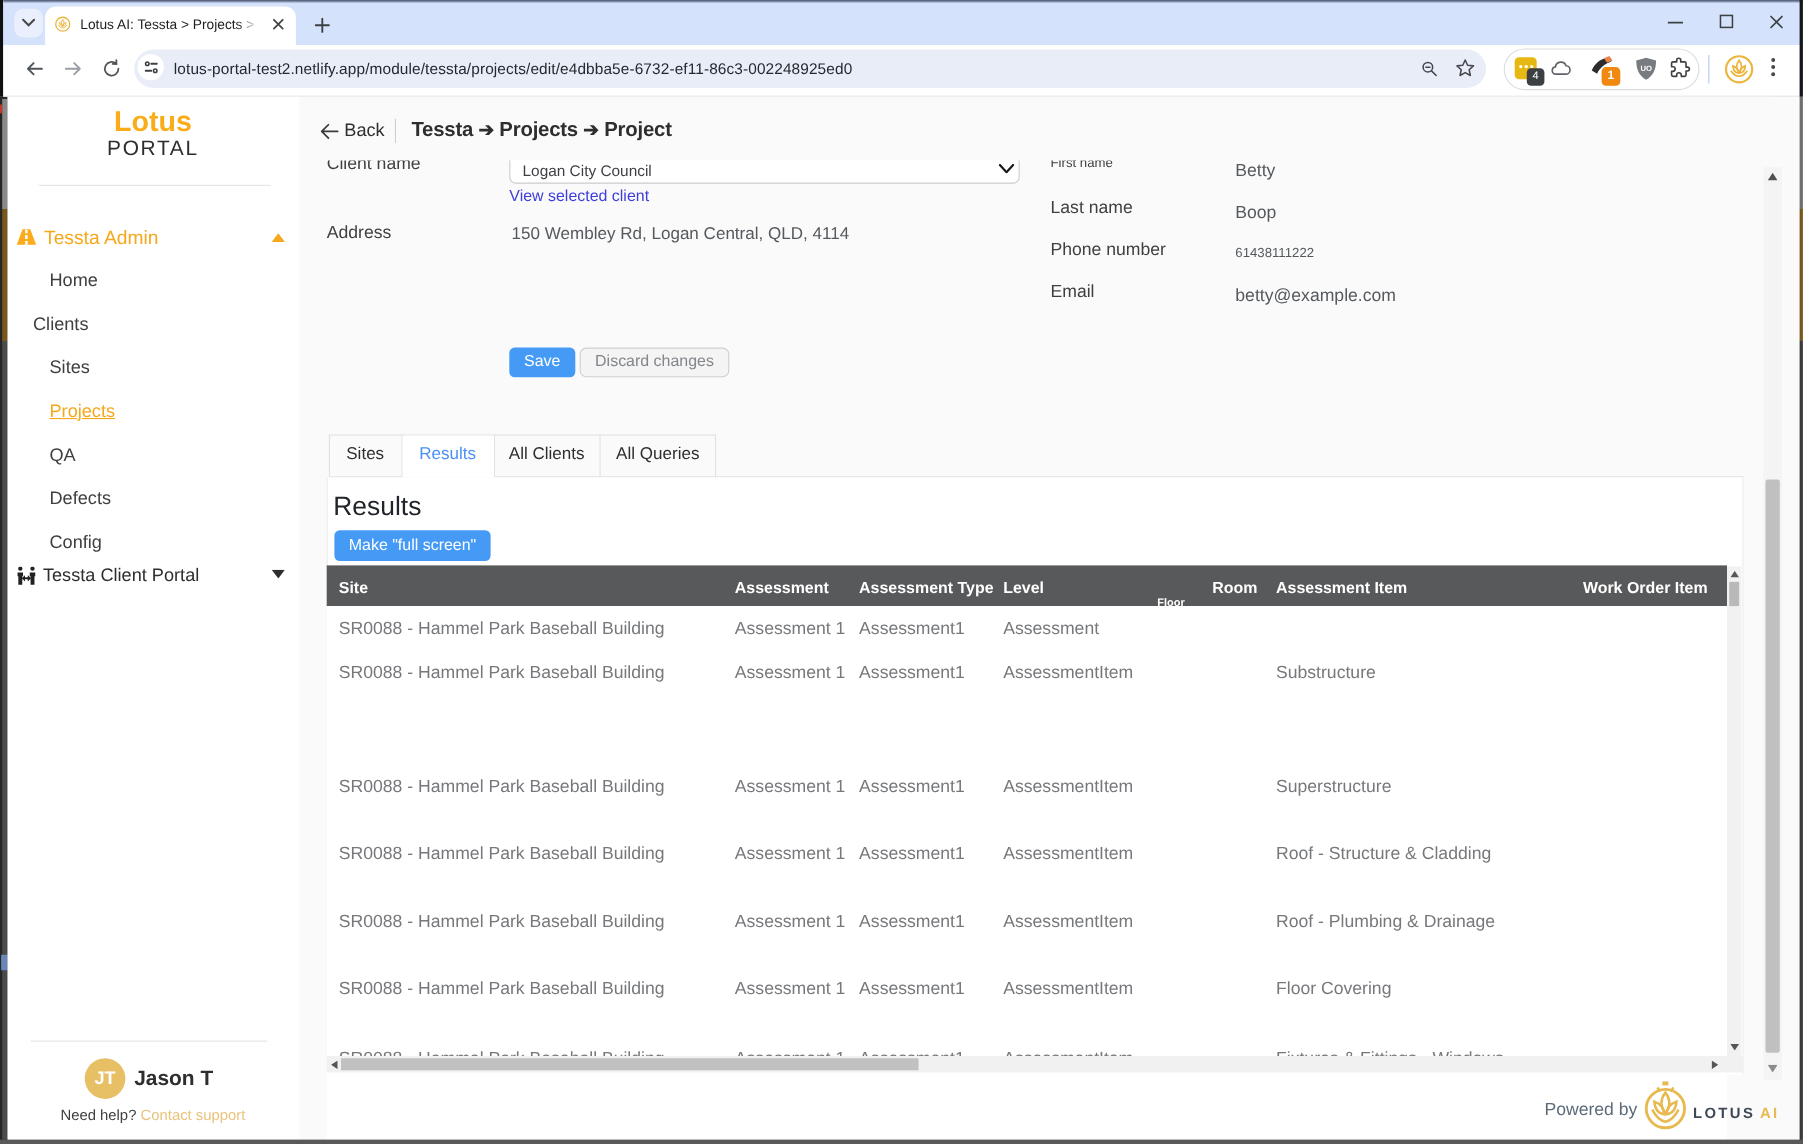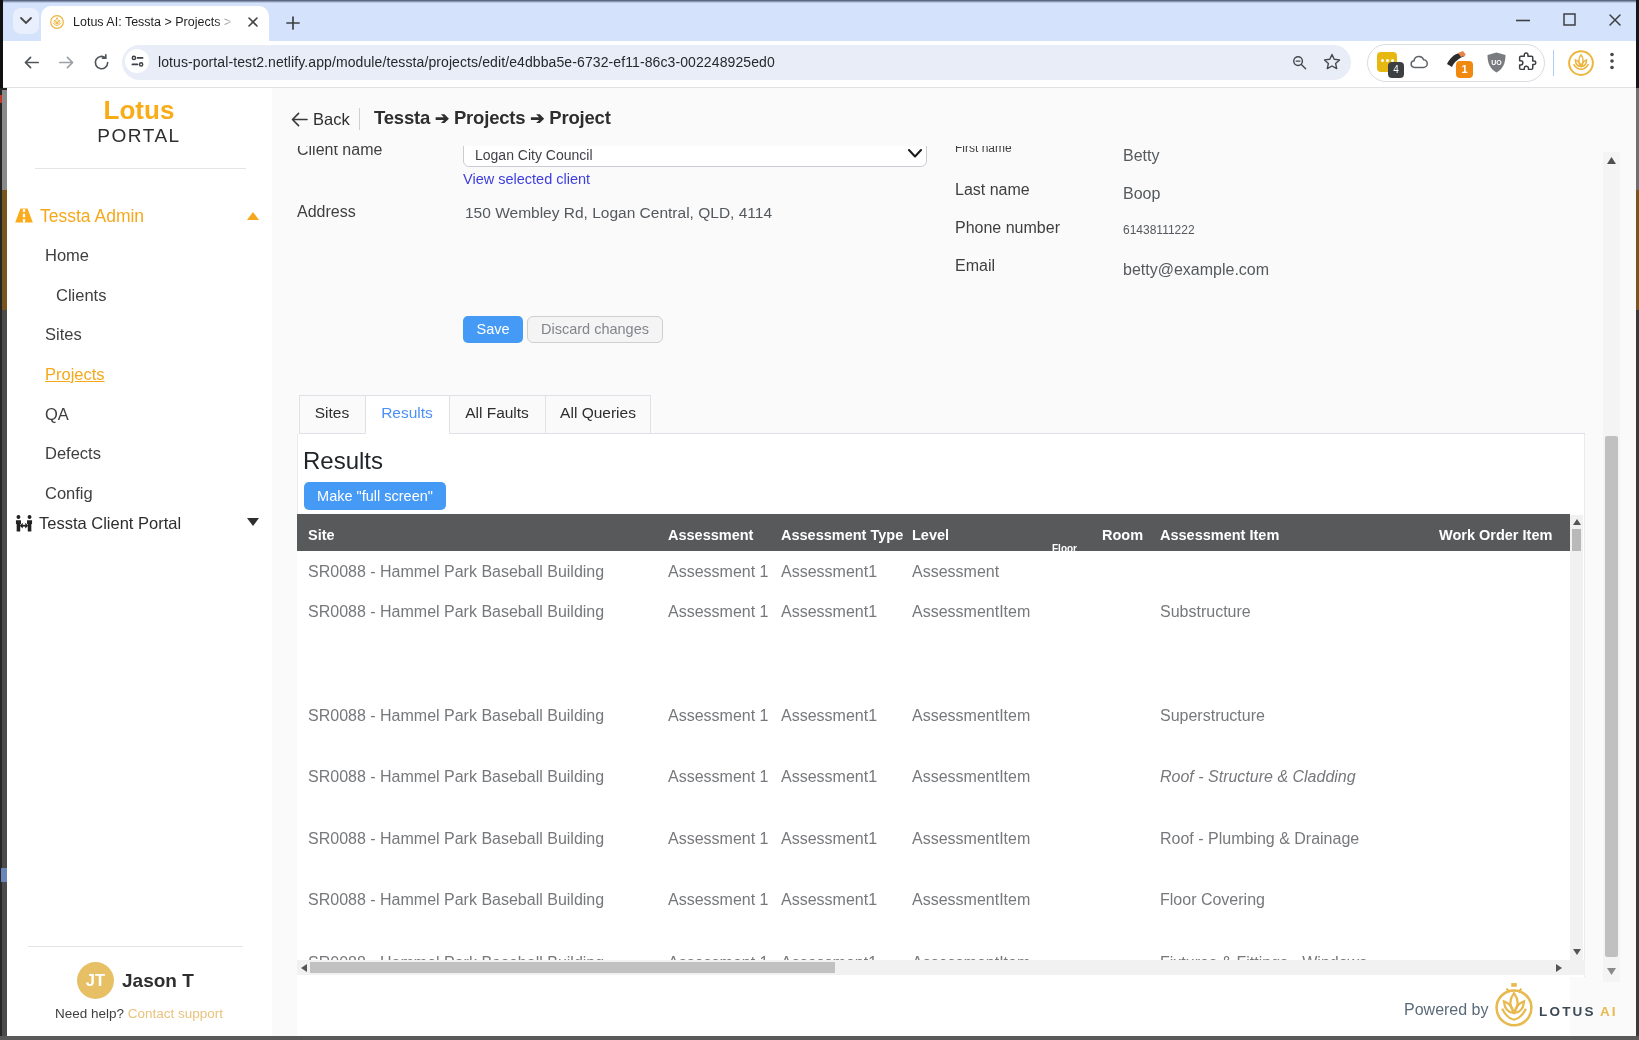--- a/index.html
+++ b/index.html
@@ -137,21 +137,21 @@
 <svg class="abs" style="left:15px;top:208px;" width="18" height="15" viewBox="0 0 20 17">
     <path d="M6 0.5 L14 0.5 L20 16.5 L0 16.5 Z" fill="#fbab1b"></path>
     <path d="M10 1 L10 4.5 M10 6.5 L10 10.5 M10 12.5 L10 16.5" stroke="#fff" stroke-width="2.6"></path>
   </svg>
 <div class="abs" style="left:40px;top:206px;font-size:17.5px;color:#f5a81c;">Tessta Admin</div>
 <svg class="abs" style="left:247px;top:212px;" width="12" height="8" viewBox="0 0 12 8">
     <path d="M6 0 L12 8 L0 8 Z" fill="#f5a81c"></path>
   </svg>
 
 <div class="abs" style="left:45px;top:246px;font-size:16.5px;color:#3f3f3f;">Home</div>
-<div class="abs" style="left:56px;top:286px;font-size:16.5px;color:#3f3f3f;">Clients</div>
+<div class="abs" style="left:30px;top:286px;font-size:16.5px;color:#3f3f3f;">Clients</div>
 <div class="abs" style="left:45px;top:325px;font-size:16.5px;color:#3f3f3f;">Sites</div>
 <div class="abs" style="left:45px;top:365px;font-size:16.5px;color:#f5a81c;text-decoration:underline;">Projects</div>
 <div class="abs" style="left:45px;top:405px;font-size:16.5px;color:#3f3f3f;">QA</div>
 <div class="abs" style="left:45px;top:444px;font-size:16.5px;color:#3f3f3f;">Defects</div>
 <div class="abs" style="left:45px;top:484px;font-size:16.5px;color:#3f3f3f;">Config</div>
 
 <svg class="abs" style="left:15px;top:515px;" width="18" height="17" viewBox="0 0 20 19">
   <circle cx="3.8" cy="2.2" r="2.2" fill="#222"></circle>
     <circle cx="16.2" cy="2.2" r="2.2" fill="#222"></circle>
   <path d="M1 6 H6.6 L6.6 10 L5.8 10 L5.8 18.5 L1.8 18.5 L1.8 10 L1 10 Z" fill="#222"></path>
@@ -204,21 +204,21 @@
 </div>
 
 <div class="abs" style="left:299px;top:395px;width:352px;height:38px;border:1px solid #dee2e6;border-bottom:none;"></div>
 <div class="abs" style="left:299px;top:433px;width:1286px;height:1px;background:#dee2e6;"></div>
 <div class="abs" style="left:365px;top:395px;width:1px;height:38px;background:#dee2e6;"></div>
 <div class="abs" style="left:449px;top:395px;width:1px;height:38px;background:#dee2e6;"></div>
 <div class="abs" style="left:545px;top:395px;width:1px;height:38px;background:#dee2e6;"></div>
 <div class="abs" style="left:366px;top:396px;width:83px;height:38px;background:#fff;"></div>
 <div class="abs" style="left:299px;top:404px;width:66px;text-align:center;font-size:15.5px;color:#2e2e2e;">Sites</div>
 <div class="abs" style="left:365px;top:404px;width:84px;text-align:center;font-size:15.5px;color:#4a90f7;">Results</div>
-<div class="abs" style="left:449px;top:404px;width:96px;text-align:center;font-size:15.5px;color:#2e2e2e;">All Faults</div>
+<div class="abs" style="left:449px;top:404px;width:96px;text-align:center;font-size:15.5px;color:#2e2e2e;">All Clients</div>
 <div class="abs" style="left:545px;top:404px;width:106px;text-align:center;font-size:15.5px;color:#2e2e2e;">All Queries</div>
 
 <div class="abs" style="left:297px;top:434px;width:1288px;height:543px;background:#ffffff;"></div>
 <div class="abs" style="left:297px;top:434px;width:1px;height:543px;background:#ebebeb;"></div>
 <div class="abs" style="left:1584px;top:434px;width:1px;height:543px;background:#ebebeb;"></div>
 <div class="abs" style="left:303px;top:447px;font-size:24px;color:#212529;">Results</div>
 <div class="abs" style="left:304px;top:482px;width:142px;height:28px;background:#459af6;border-radius:5px;color:#fff;font-size:14.5px;text-align:center;line-height:28px;">Make "full screen"</div>
 
 <div class="abs" style="left:297px;top:514px;width:1273px;height:37px;background:#58595b;"></div>
 <div class="abs" style="left:308px;top:527px;font-size:14.5px;font-weight:bold;color:#fff;">Site</div>
@@ -242,21 +242,21 @@
     <div style="position:absolute;left:863px;top:52px;font-size:16px;color:#76787b;">Substructure</div>
     <div style="position:absolute;left:11px;top:156px;font-size:16px;color:#76787b;">SR0088 - Hammel Park Baseball Building</div>
     <div style="position:absolute;left:371px;top:156px;font-size:16px;color:#76787b;">Assessment 1</div>
     <div style="position:absolute;left:484px;top:156px;font-size:16px;color:#76787b;">Assessment1</div>
     <div style="position:absolute;left:615px;top:156px;font-size:16px;color:#76787b;">AssessmentItem</div>
     <div style="position:absolute;left:863px;top:156px;font-size:16px;color:#76787b;">Superstructure</div>
     <div style="position:absolute;left:11px;top:217px;font-size:16px;color:#76787b;">SR0088 - Hammel Park Baseball Building</div>
     <div style="position:absolute;left:371px;top:217px;font-size:16px;color:#76787b;">Assessment 1</div>
     <div style="position:absolute;left:484px;top:217px;font-size:16px;color:#76787b;">Assessment1</div>
     <div style="position:absolute;left:615px;top:217px;font-size:16px;color:#76787b;">AssessmentItem</div>
-    <div style="position:absolute;left:863px;top:217px;font-size:16px;color:#76787b;font-style:italic;">Roof - Structure &amp; Cladding</div>
+    <div style="position:absolute;left:863px;top:217px;font-size:16px;color:#76787b;">Roof - Structure &amp; Cladding</div>
     <div style="position:absolute;left:11px;top:279px;font-size:16px;color:#76787b;">SR0088 - Hammel Park Baseball Building</div>
     <div style="position:absolute;left:371px;top:279px;font-size:16px;color:#76787b;">Assessment 1</div>
     <div style="position:absolute;left:484px;top:279px;font-size:16px;color:#76787b;">Assessment1</div>
     <div style="position:absolute;left:615px;top:279px;font-size:16px;color:#76787b;">AssessmentItem</div>
     <div style="position:absolute;left:863px;top:279px;font-size:16px;color:#76787b;">Roof - Plumbing &amp; Drainage</div>
     <div style="position:absolute;left:11px;top:340px;font-size:16px;color:#76787b;">SR0088 - Hammel Park Baseball Building</div>
     <div style="position:absolute;left:371px;top:340px;font-size:16px;color:#76787b;">Assessment 1</div>
     <div style="position:absolute;left:484px;top:340px;font-size:16px;color:#76787b;">Assessment1</div>
     <div style="position:absolute;left:615px;top:340px;font-size:16px;color:#76787b;">AssessmentItem</div>
     <div style="position:absolute;left:863px;top:340px;font-size:16px;color:#76787b;">Floor Covering</div>

